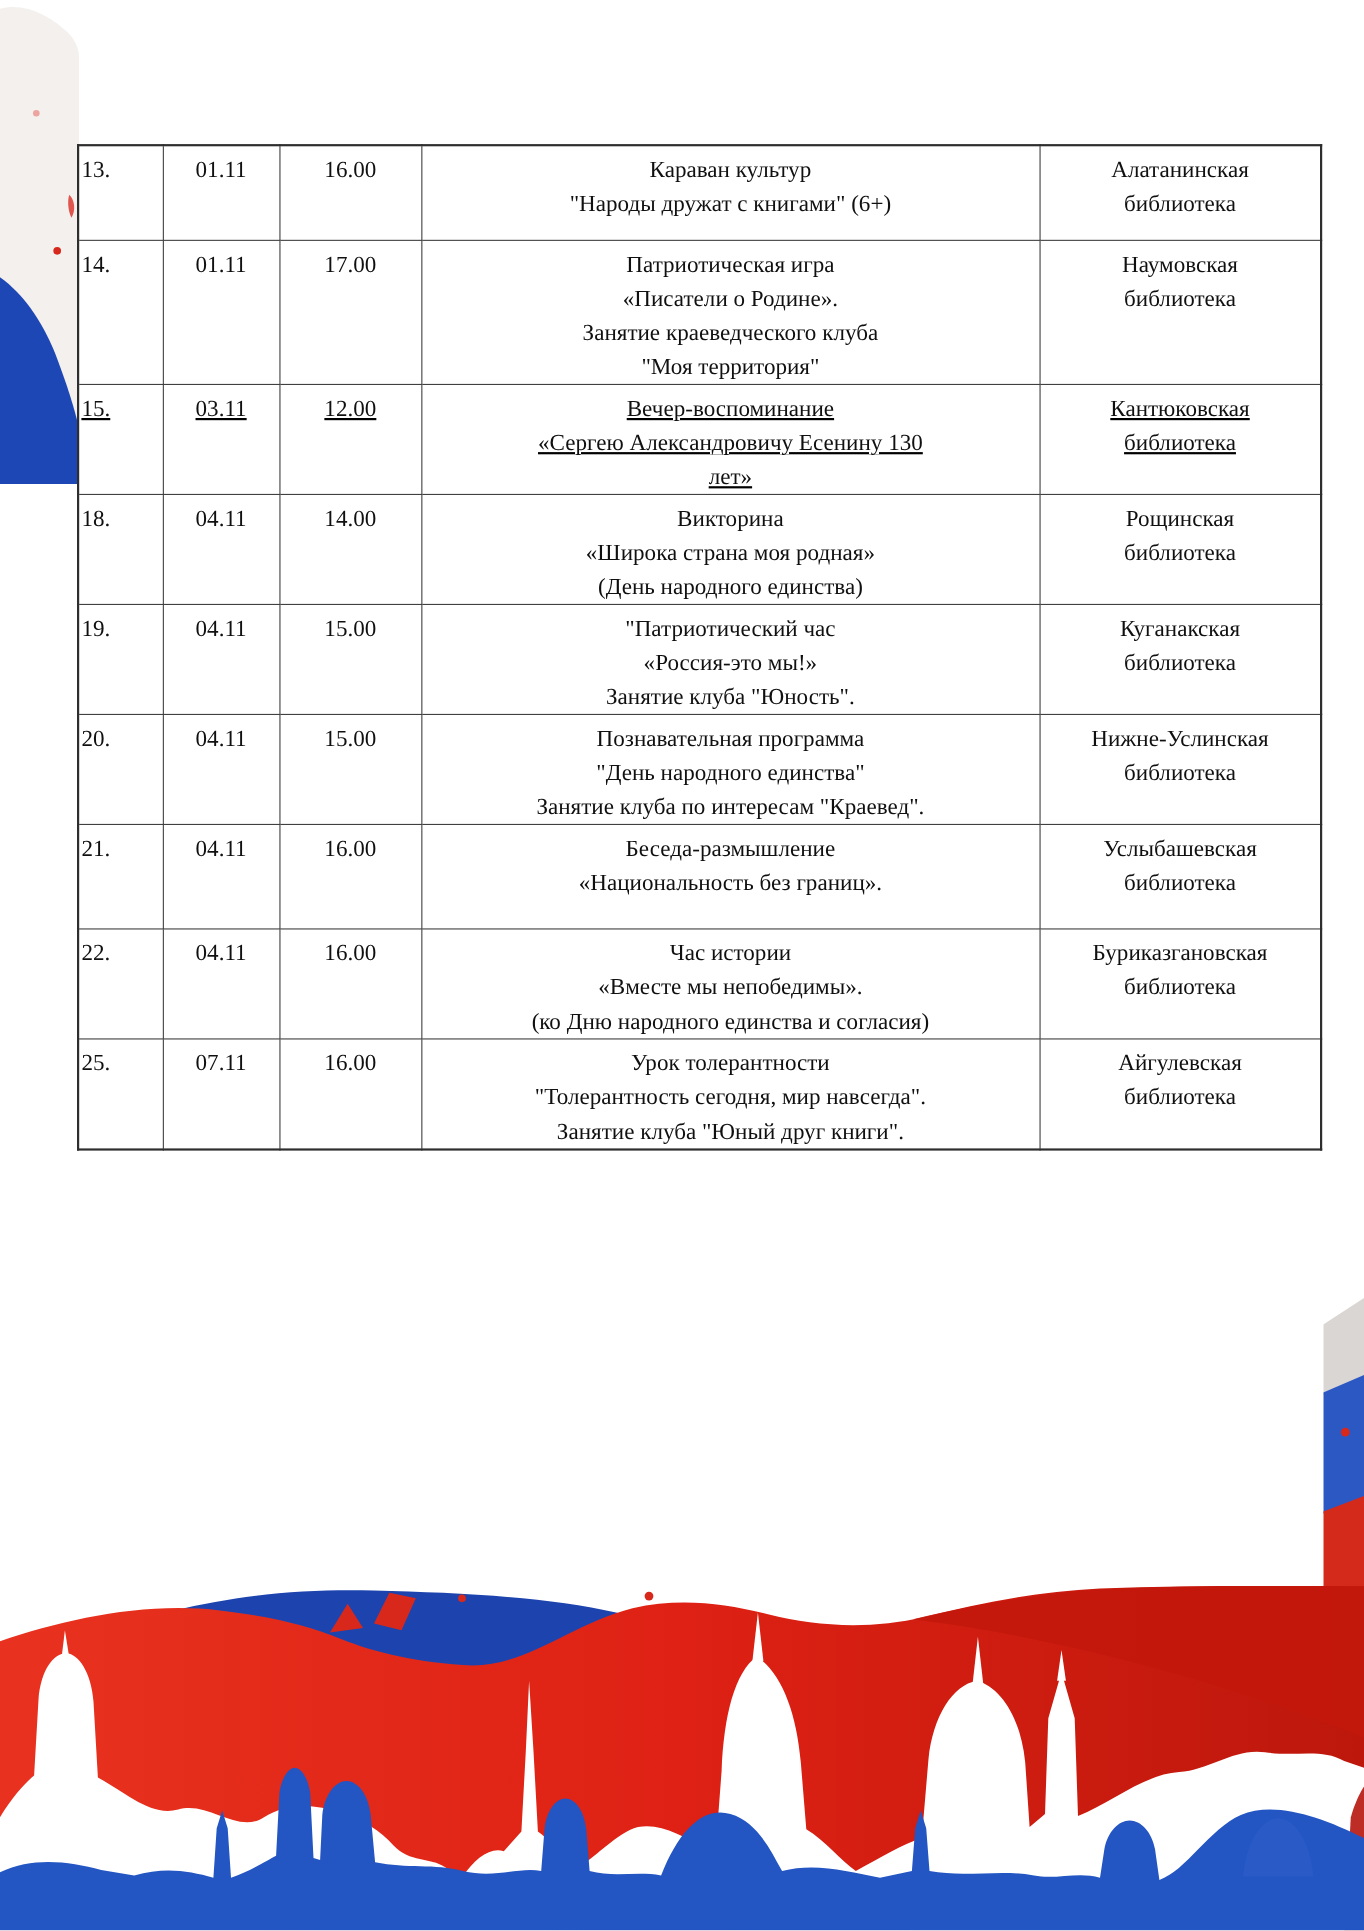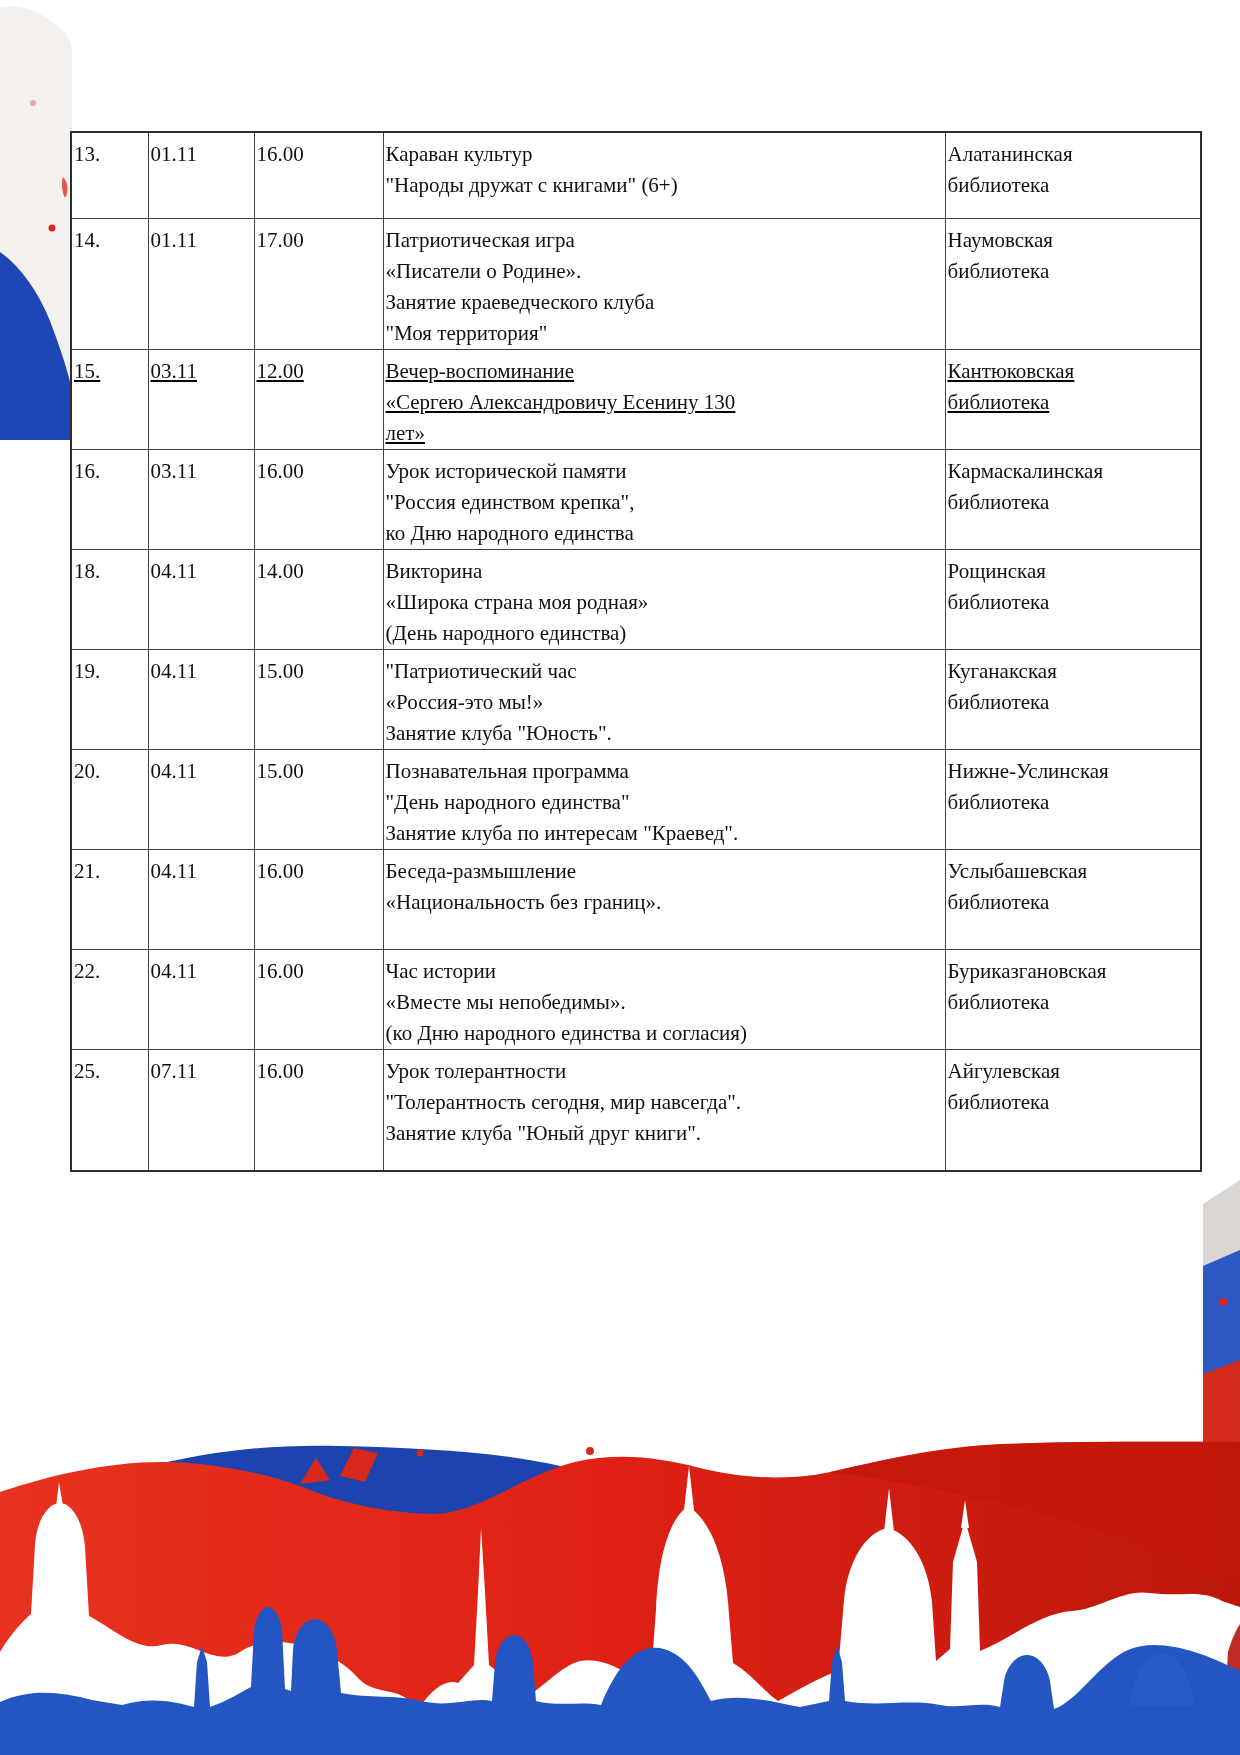--- a/index.html
+++ b/index.html
@@ -20,21 +20,21 @@
   }
   table.schedule td{
     border:1px solid #404040;
     vertical-align:top;
     padding:6px 2px 0 2px;
     font-size:21px;line-height:31px;color:#101010;
     white-space:pre-line;
     overflow:hidden;
   }
   td.c-num{text-align:left;padding-left:6px;}
-  td.c-date,td.c-time,td.c-event,td.c-lib{text-align:left;}
+  td.c-date,td.c-time,td.c-event,td.c-lib{text-align:center;}
 
   tbody tr:nth-child(1){height:86px;}
   tbody tr:nth-child(2){height:122px;}
   tbody tr:nth-child(3){height:93px;text-decoration:underline;}
   tbody tr:nth-child(4){height:93px;}
   tbody tr:nth-child(5){height:65px;}
   tbody tr:nth-child(6){height:90px;}
   tbody tr:nth-child(7){height:95px;}
   tbody tr:nth-child(8){height:100px;}
   tbody tr:nth-child(9){height:95px;}
@@ -96,30 +96,20 @@
     <td class="c-num">15.</td>
     <td class="c-date">03.11</td>
     <td class="c-time">12.00</td>
     <td class="c-event">Вечер-воспоминание
 «Сергею Александровичу Есенину 130
 лет»</td>
     <td class="c-lib">Кантюковская
 библиотека</td>
   </tr>
 
-  <tr>
-    <td class="c-num">16.</td>
-    <td class="c-date">03.11</td>
-    <td class="c-time">16.00</td>
-    <td class="c-event">Урок исторической памяти
-"Россия единством крепка",
-ко Дню народного единства</td>
-    <td class="c-lib">Кармаскалинская
-библиотека</td>
-  </tr>
 
 
   <tr>
     <td class="c-num">18.</td>
     <td class="c-date">04.11</td>
     <td class="c-time">14.00</td>
     <td class="c-event">Викторина
 «Широка страна моя родная»
 (День народного единства)</td>
     <td class="c-lib">Рощинская

